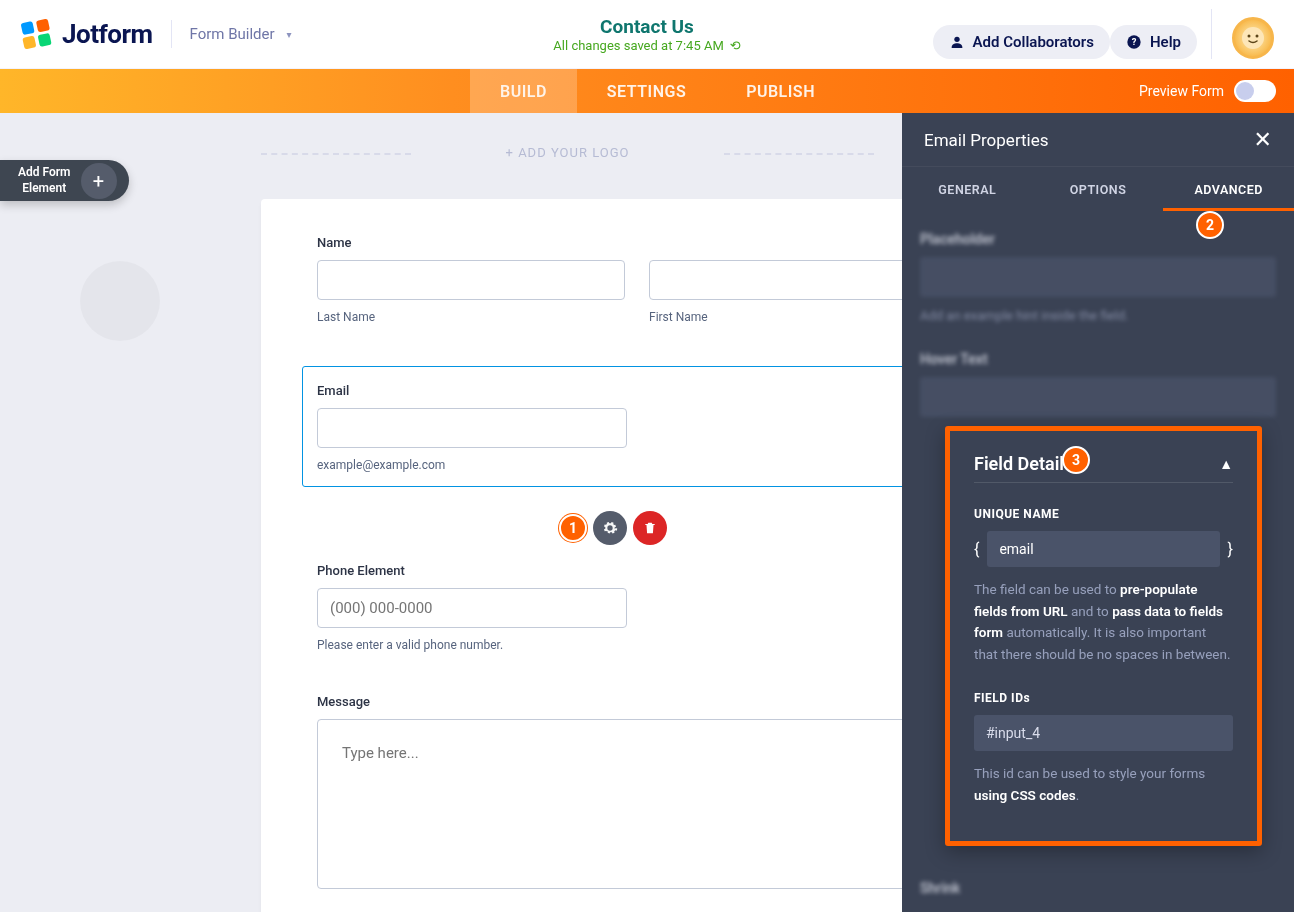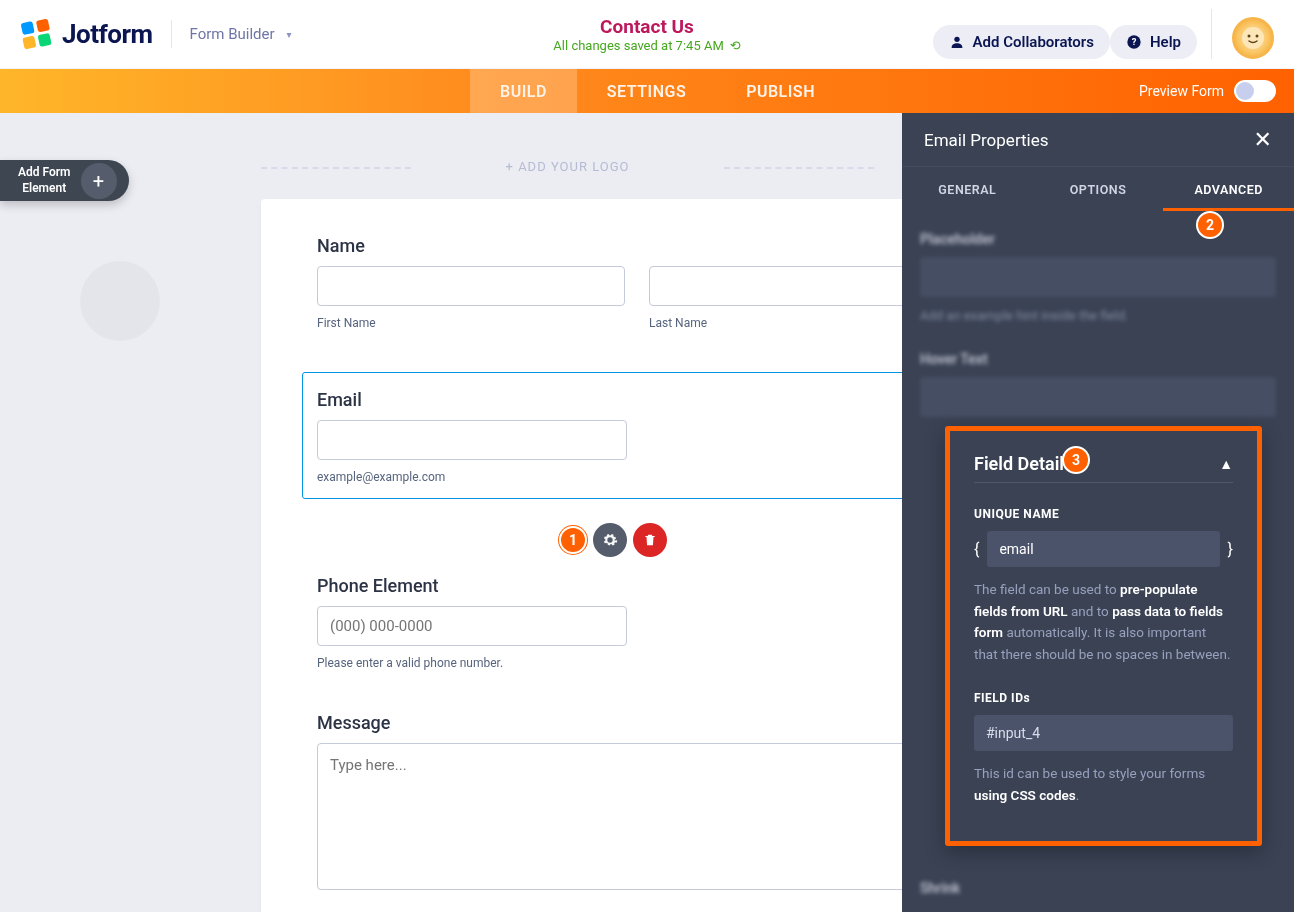--- a/index.html
+++ b/index.html
@@ -19,21 +19,21 @@
 body{width:1294px;height:912px;overflow:hidden;background:var(--gray-bg);position:relative;}
 
 
 .header{height:69px;background:#fff;display:flex;align-items:center;padding:0 20px;position:relative;border-bottom:1px solid #F3F3FE;}
 .logo{display:flex;align-items:center;gap:8px;}
 .logo-text{font-size:26px;font-weight:700;color:#0A1551;letter-spacing:-0.5px;}
 .vdiv{width:1px;height:28px;background:#E3E5F5;margin:0 18px;}
 .crumb{font-size:15px;color:#6F76A7;display:flex;align-items:center;gap:12px;}
 .chev{font-size:10px;color:#8D94BF;}
 .center-title{position:absolute;left:50%;transform:translateX(-50%);text-align:center;}
-.center-title .ft{font-weight:700;font-size:19px;color:#be185d;}
+.center-title .ft{font-weight:700;font-size:19px;color:#0f766e;}
 .center-title .saved{font-size:13px;color:var(--green);display:flex;align-items:center;gap:6px;justify-content:center;}
 .right-head{margin-left:auto;display:flex;align-items:flex-end;gap:0;}
 .pill{background:#EDEEF5;border-radius:20px;padding:8px 16px;font-size:15px;font-weight:600;color:#0A1551;display:flex;align-items:center;gap:8px;}
 .avatar{width:42px;height:42px;border-radius:50%;background:radial-gradient(circle,#FBD280 40%,#F6A623 100%);border:3px solid #F7B64B;margin-left:12px;display:flex;align-items:center;justify-content:center;font-size:20px;}
 .head-vdiv{width:1px;height:50px;background:#E3E5F5;margin:0 8px 0 14px;}
 
 
 .tabbar{height:44px;background:linear-gradient(90deg,#FFB629 0%,#FF8E1F 35%,#FF6100 100%);display:flex;align-items:stretch;color:#fff;position:relative;}
 .tabbar .tabs{display:flex;margin-left:470px;}
 .tabbar .tab{padding:0 30px;display:flex;align-items:center;font-size:16px;font-weight:600;letter-spacing:0.5px;opacity:0.9;}
@@ -43,43 +43,43 @@
 .toggle::after{content:"";position:absolute;width:18px;height:18px;background:#C8CEED;border-radius:50%;top:2px;left:2px;}
 
 
 .add-el{position:absolute;left:0;top:160px;display:flex;align-items:center;gap:10px;color:#fff;background:#3E4651;height:41px;padding:0 12px 0 18px;border-radius:0 30px 30px 0;box-shadow:0 4px 10px rgba(0,0,0,0.2);}
 .add-el .lbl{font-size:12px;font-weight:600;text-align:center;line-height:1.3;}
 .add-el .plus{width:36px;height:36px;border-radius:50%;background:#555C6B;display:flex;align-items:center;justify-content:center;font-size:20px;}
 .add-halo{position:absolute;left:80px;top:148px;width:80px;height:80px;border-radius:50%;background:rgba(0,0,0,0.03);}
 
 
 .canvas-wrap{position:absolute;left:0;right:0;top:113px;bottom:0;overflow:hidden;}
-.add-logo{position:absolute;left:261px;right:420px;top:46px;text-align:center;color:#B6BBD4;font-size:13px;letter-spacing:1px;}
+.add-logo{position:absolute;left:261px;right:420px;top:32px;text-align:center;color:#B6BBD4;font-size:13px;letter-spacing:1px;}
 .add-logo::before,.add-logo::after{content:"";position:absolute;top:50%;border-top:2px dashed #D8DAE9;width:150px;}
 .add-logo::before{left:0;}
 .add-logo::after{right:0;}
 
 .card{position:absolute;left:261px;top:86px;width:752px;background:#fff;border-radius:4px;box-shadow:0 4px 4px rgba(0,0,0,0.04);padding:36px 56px;min-height:780px;}
-.flabel{font-size:18px;color:var(--text);font-weight:500;margin-bottom:10px;}
+.flabel{font-size:13px;color:var(--text);font-weight:500;margin-bottom:10px;}
 .row{display:flex;gap:24px;}
 .row .col{flex:1;}
 .tinput{width:100%;height:40px;border:1px solid #C3CAD8;border-radius:4px;padding:0 12px;font-size:15px;}
 .sub{font-size:12px;color:#57647E;margin-top:10px;}
 .block{margin-bottom:42px;}
 
 .selected{border:1px solid #0293E2;border-radius:3px;padding:16px 14px 14px;margin:0 -15px 24px;position:relative;}
 .selected .tinput{max-width:310px;}
 
 .field-actions{display:flex;gap:6px;margin:8px 0 18px 242px;align-items:center;}
 .badge{width:28px;height:28px;border-radius:50%;color:#fff;font-weight:700;display:flex;align-items:center;justify-content:center;font-size:14px;}
 .badge.orange{background:var(--orange);border:2px solid #fff;box-shadow:0 0 0 1px var(--orange);}
 .icon-btn{width:34px;height:34px;border-radius:50%;display:flex;align-items:center;justify-content:center;color:#fff;}
 .icon-btn.gear{background:#555C6B;}
 .icon-btn.trash{background:#DC2626;}
-.textarea{width:100%;height:147px;border:1px solid #C3CAD8;border-radius:4px;padding:12px;font-size:15px;resize:none;}
+.textarea{width:100%;height:170px;border:1px solid #C3CAD8;border-radius:4px;padding:24px;font-size:15px;resize:none;}
 
 
 .panel{position:absolute;right:0;top:0;bottom:0;width:392px;background:#3A4254;color:#C8CDE0;}
 .panel-h{height:54px;display:flex;align-items:center;justify-content:space-between;padding:0 22px;font-size:17px;color:#fff;border-bottom:1px solid rgba(255,255,255,0.05);}
 .panel-x{font-size:22px;color:#fff;cursor:pointer;}
 .ptabs{height:44px;display:flex;align-items:stretch;}
 .ptabs .pt{flex:1;display:flex;align-items:center;justify-content:center;font-size:12.5px;letter-spacing:0.5px;color:#D0D4E4;font-weight:600;position:relative;}
 .ptabs .pt.active{color:#fff;}
 .ptabs .pt.active::after{content:"";position:absolute;left:0;right:0;bottom:0;height:3px;background:var(--orange);}
 .p-body{position:absolute;left:0;right:0;top:98px;bottom:0;padding:20px 18px;overflow:hidden;}
@@ -177,25 +177,25 @@
   <div class="add-halo"></div>
   <div class="add-logo">+ ADD YOUR LOGO</div>
 
   <div class="card">
 
     <div class="block">
       <div class="flabel">Name</div>
       <div class="row">
         <div class="col">
           <input class="tinput" style="">
-          <div class="sub">First Name</div>
+          <div class="sub">Last Name</div>
         </div>
         <div class="col">
           <input class="tinput" style="">
-          <div class="sub">Last Name</div>
+          <div class="sub">First Name</div>
         </div>
       </div>
     </div>
 
     <div class="selected">
       <div class="flabel">Email</div>
       <input class="tinput" style="">
       <div class="sub">example@example.com</div>
     </div>
 

